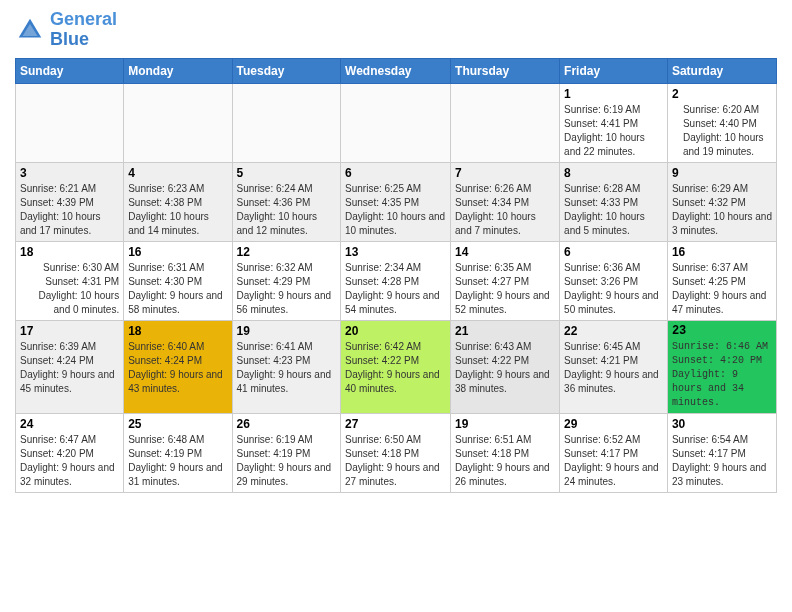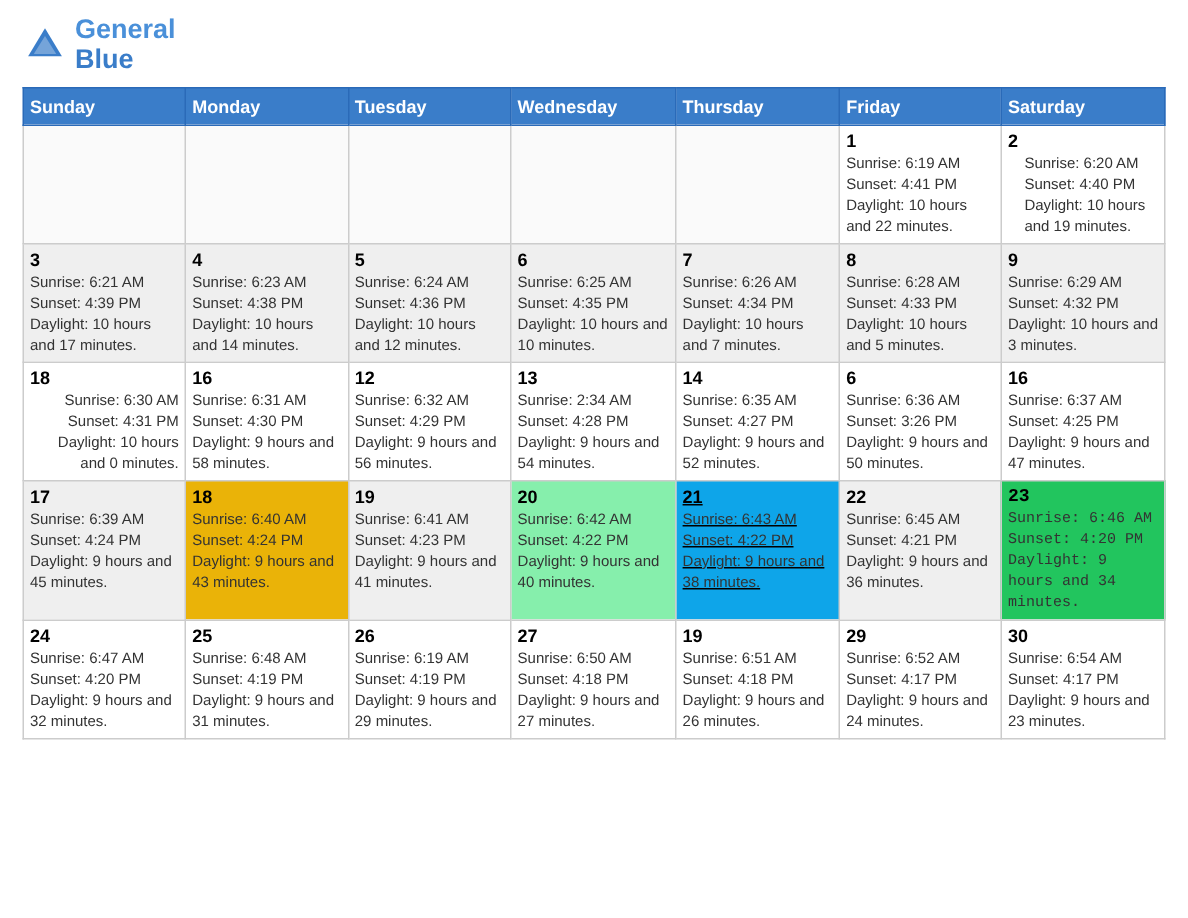--- a/index.html
+++ b/index.html
@@ -247,27 +247,27 @@
             <div class="day-info" style="white-space: pre-line;">Sunrise: 6:40 AM
 Sunset: 4:24 PM
 Daylight: 9 hours and 43 minutes.</div>
           </td>
           <td style="background: rgb(239, 239, 239);">
             <span class="day-num">19</span>
             <div class="day-info" style="white-space: pre-line;">Sunrise: 6:41 AM
 Sunset: 4:23 PM
 Daylight: 9 hours and 41 minutes.</div>
           </td>
-          <td style="background: #86efac;">
+          <td style="background: #bef264;">
             <span class="day-num">20</span>
             <div class="day-info" style="white-space: pre-line;">Sunrise: 6:42 AM
 Sunset: 4:22 PM
 Daylight: 9 hours and 40 minutes.</div>
           </td>
-          <td style="background: #0ea5e9; text-decoration: underline;">
+          <td style="background: #e5e5e5;">
             <span class="day-num">21</span>
             <div class="day-info" style="white-space: pre-line;">Sunrise: 6:43 AM
 Sunset: 4:22 PM
 Daylight: 9 hours and 38 minutes.</div>
           </td>
           <td style="background: rgb(239, 239, 239);">
             <span class="day-num">22</span>
             <div class="day-info" style="white-space: pre-line;">Sunrise: 6:45 AM
 Sunset: 4:21 PM
 Daylight: 9 hours and 36 minutes.</div>

